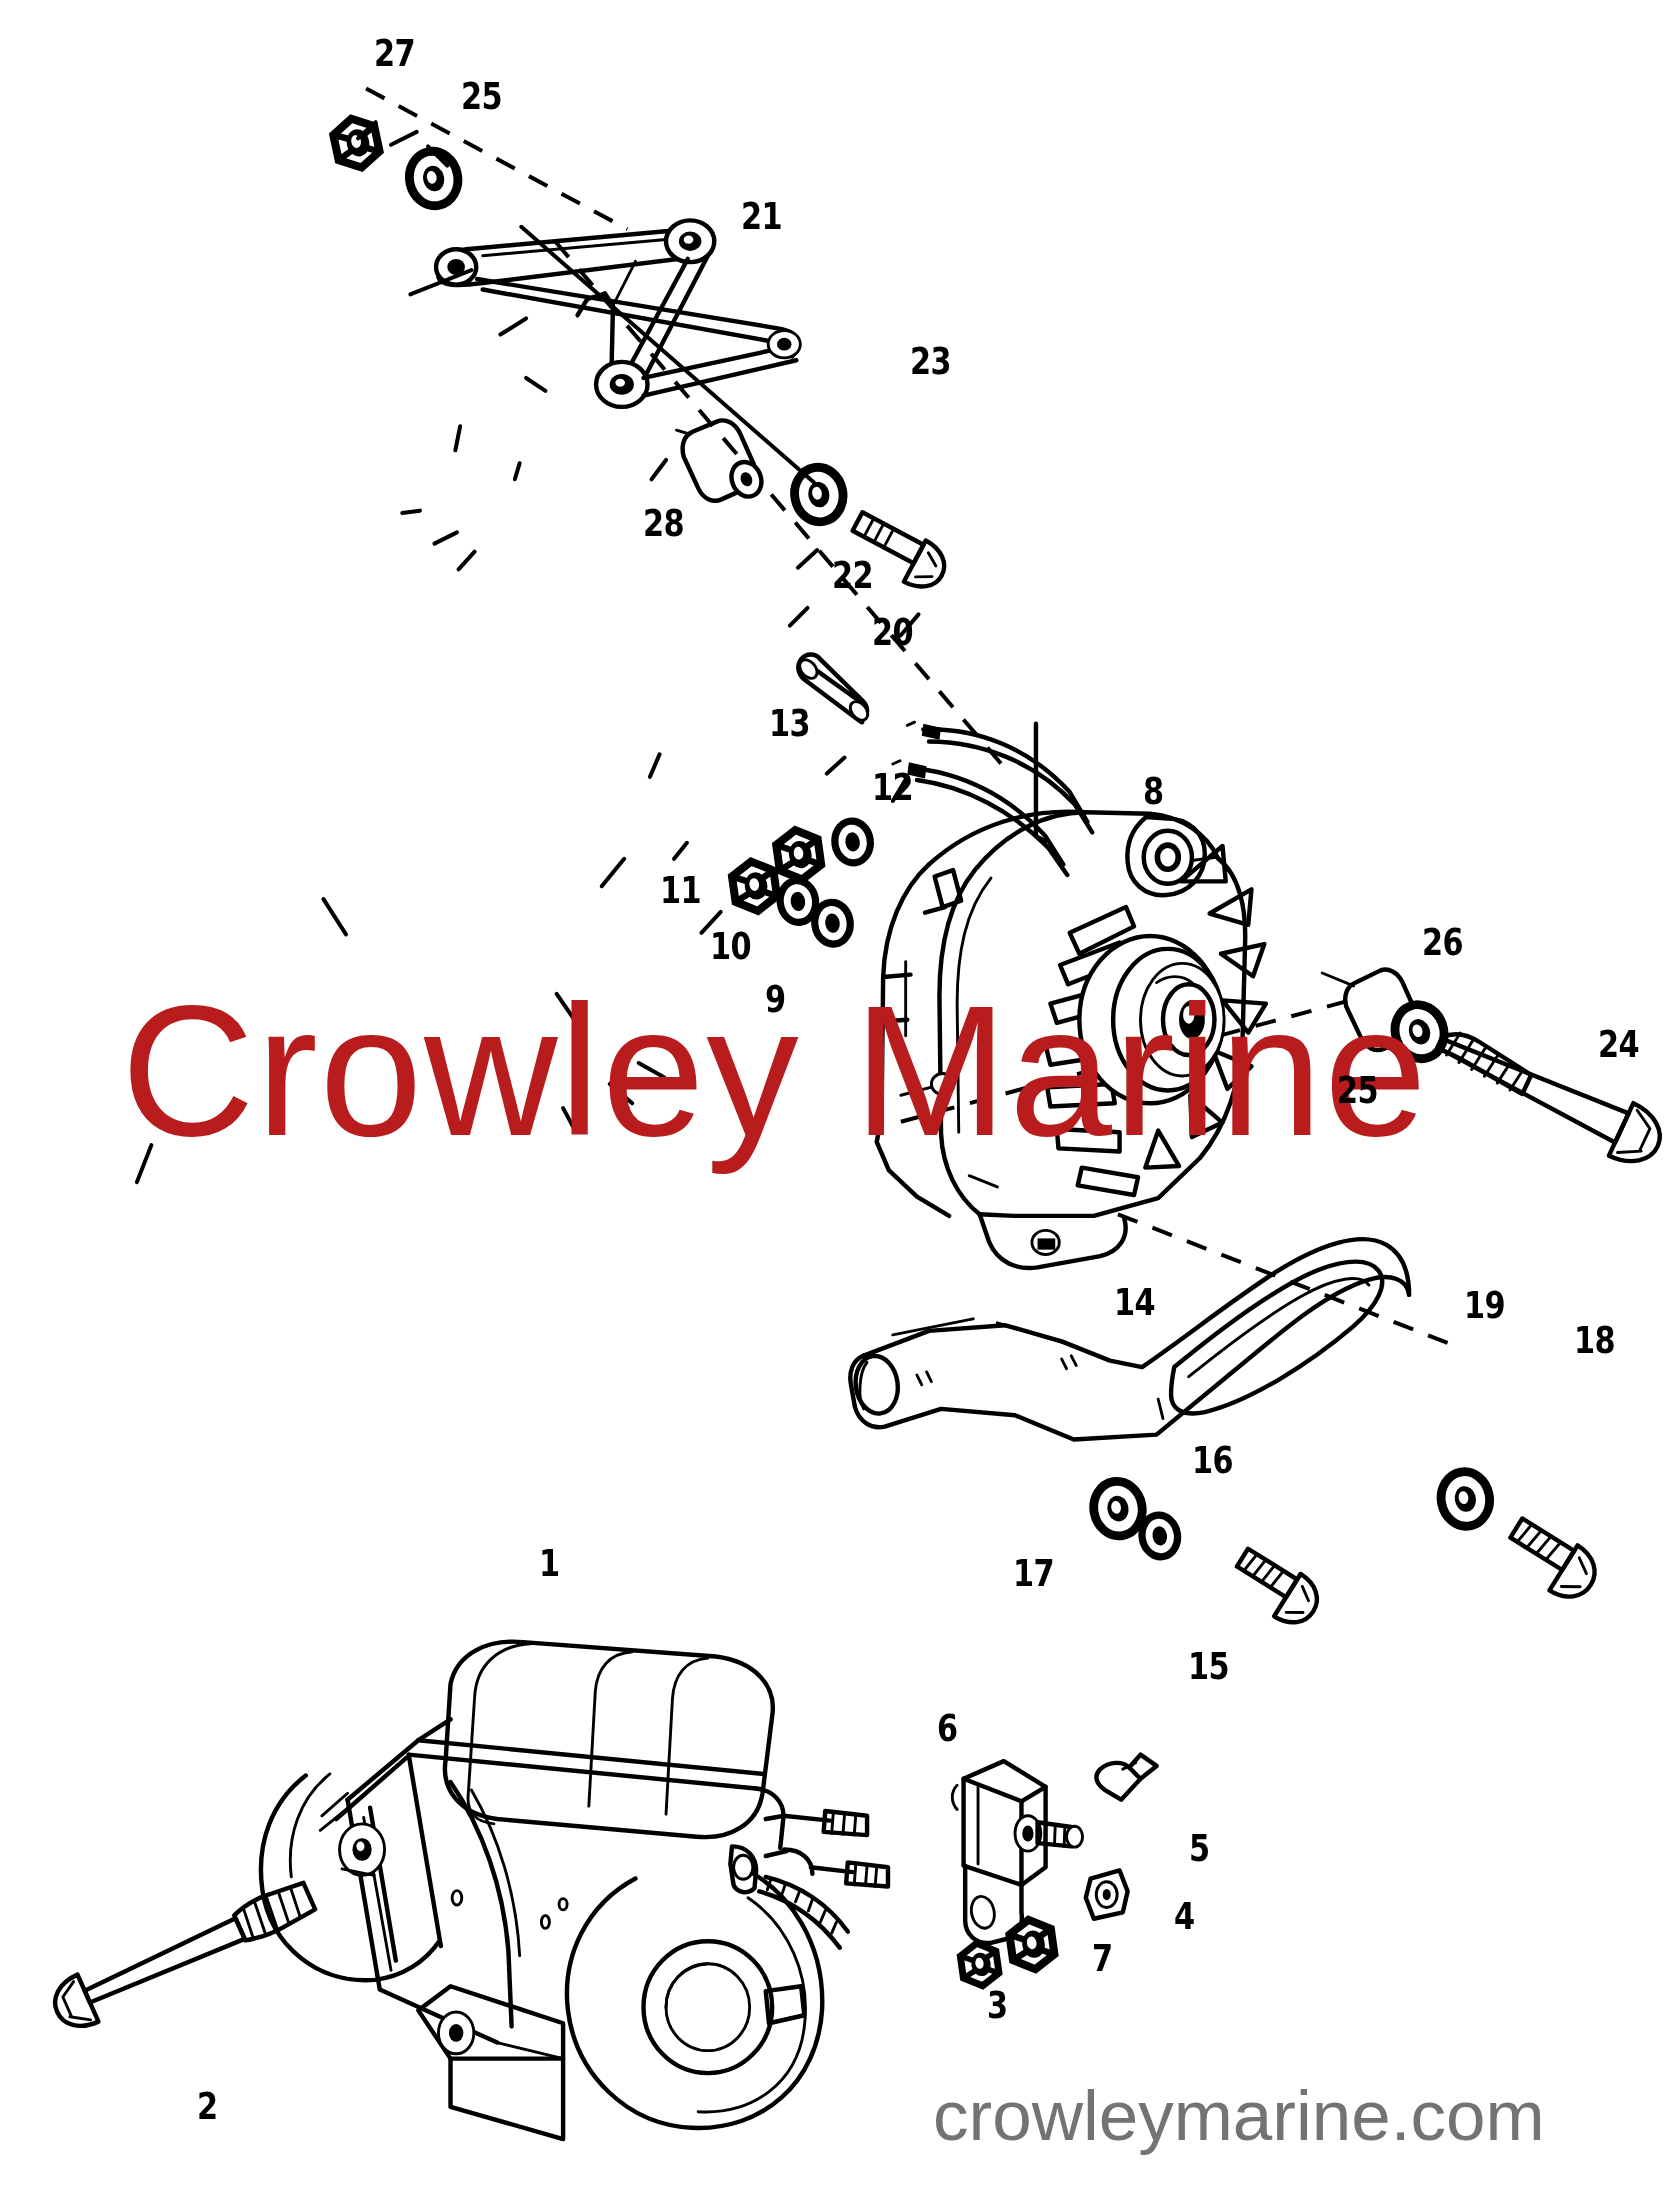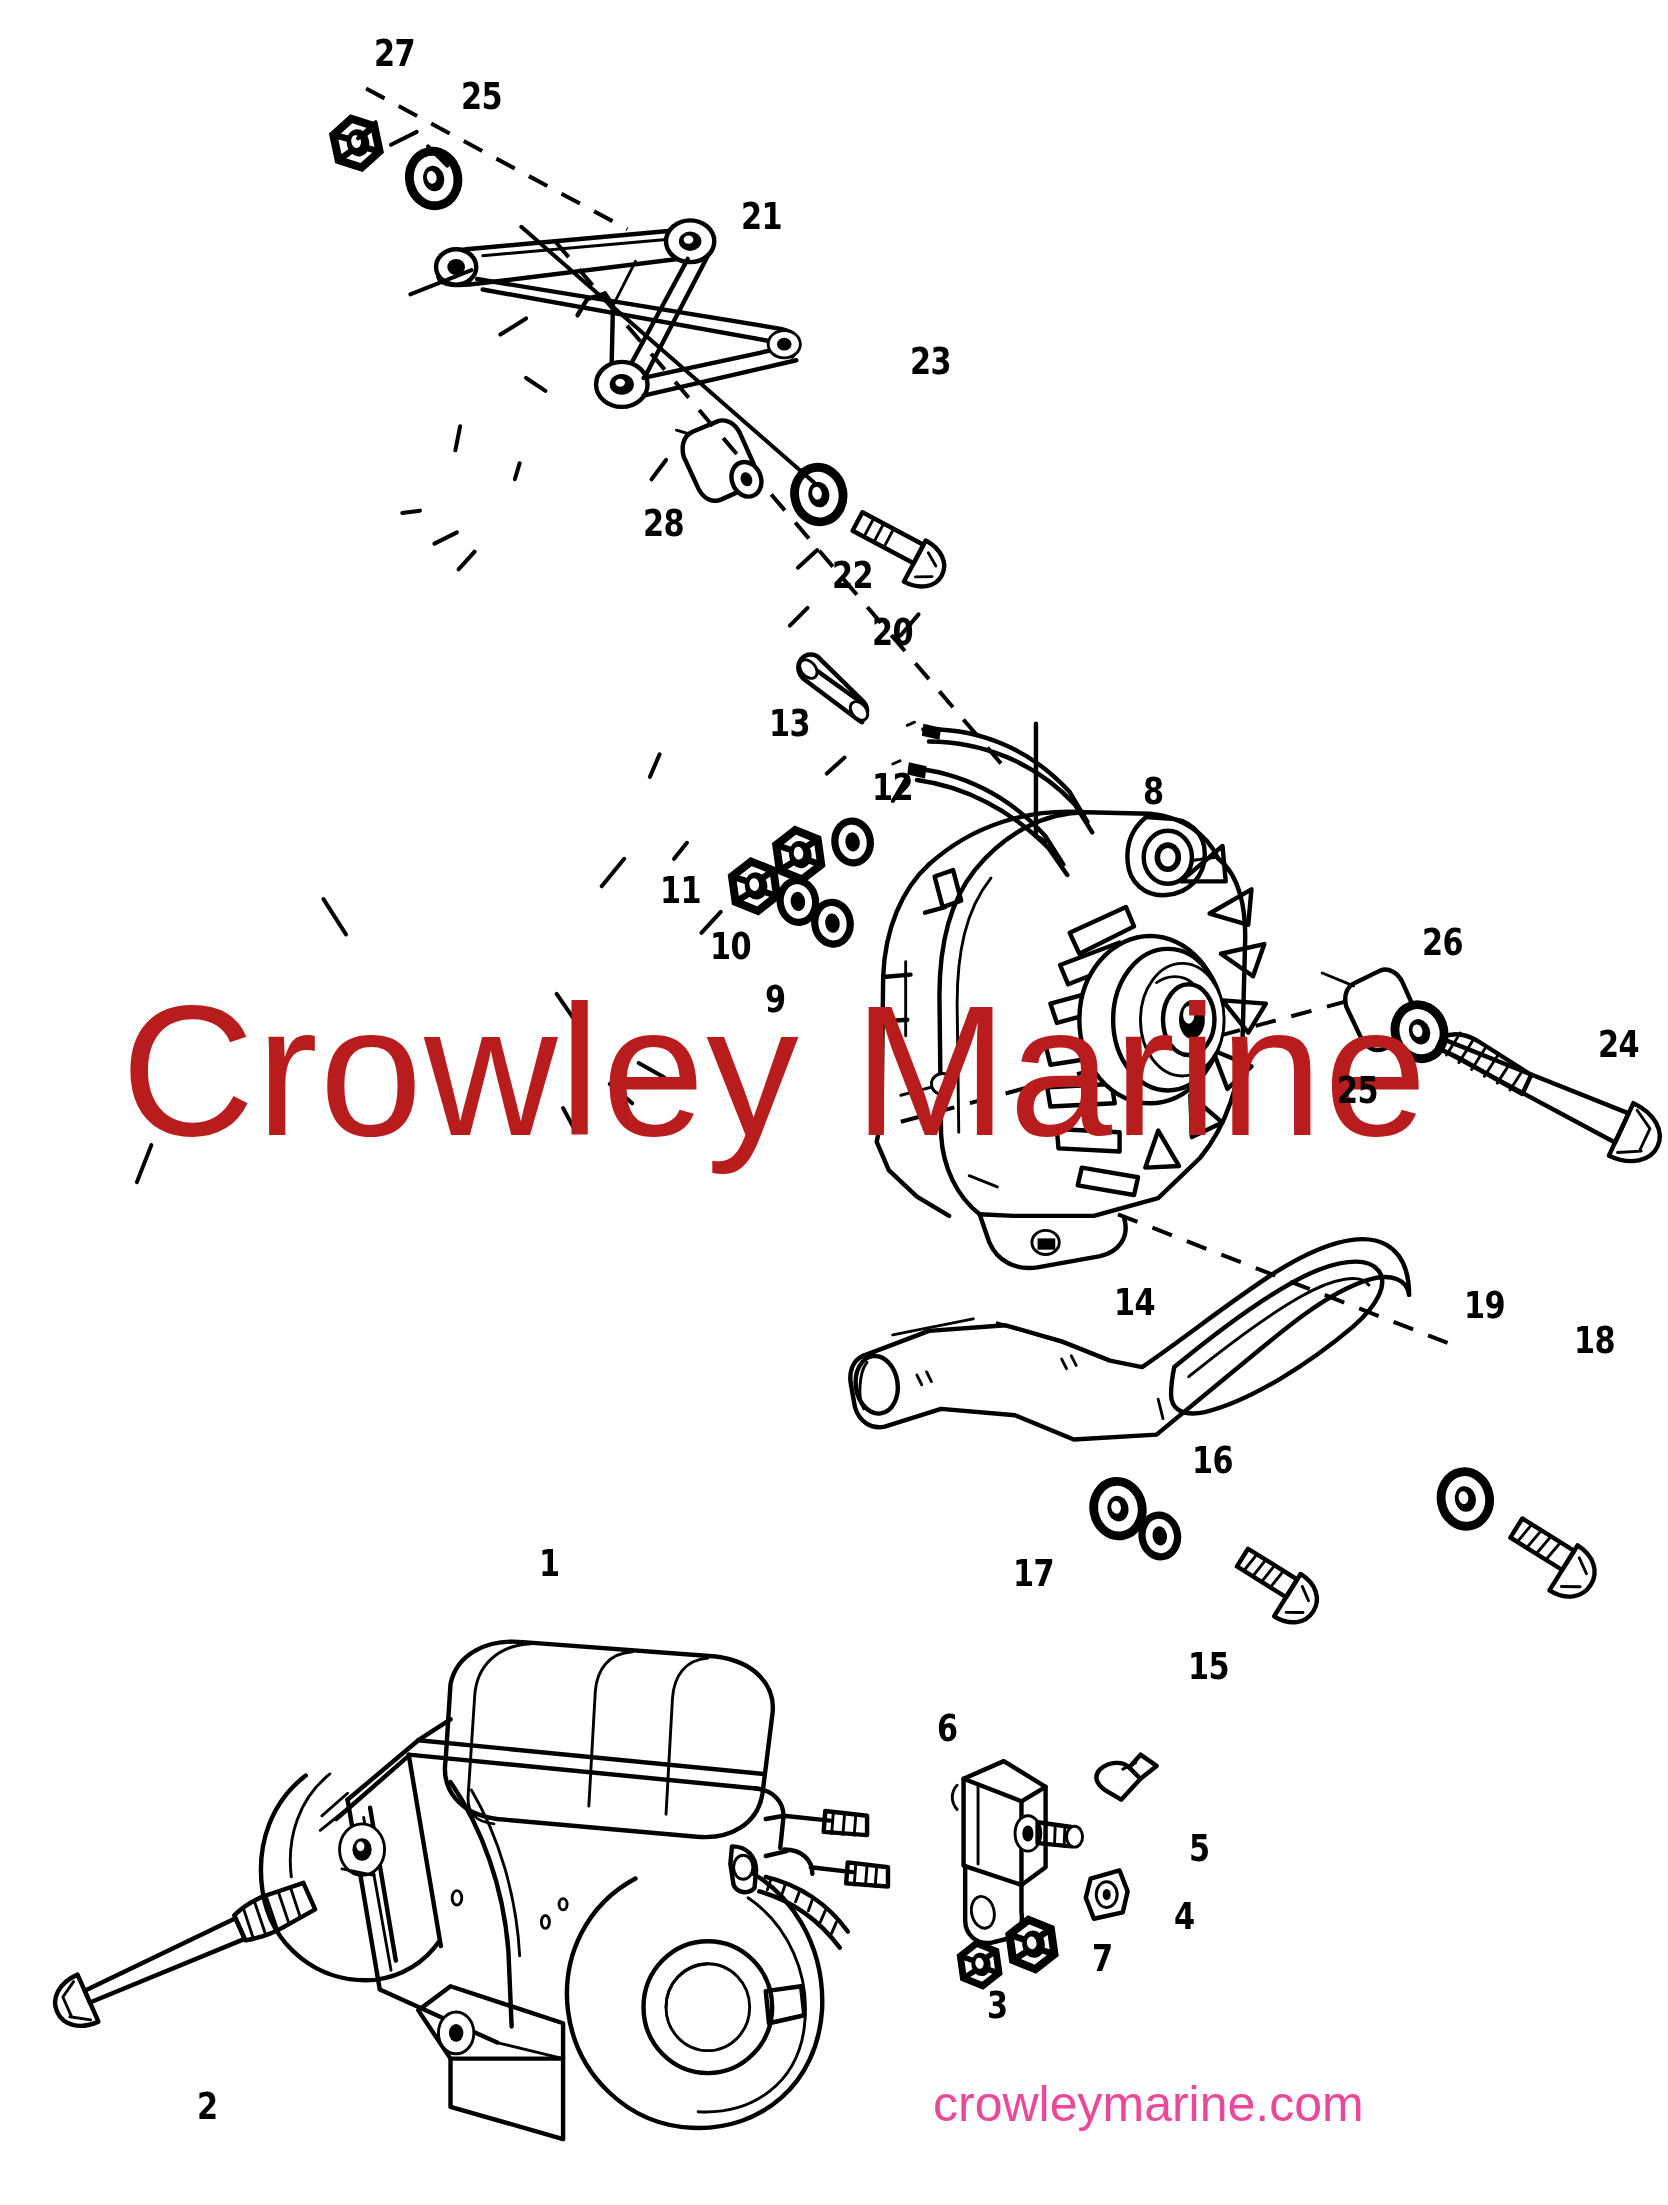--- a/index.html
+++ b/index.html
@@ -15,23 +15,23 @@
     font-weight:400;
     color:#b91c1c;
     letter-spacing:1.6px;
     white-space:nowrap;
     user-select:none;
   }
   .wm-url{
     position:absolute;
     left:933px; top:2075px;
     font-family:"Liberation Sans", sans-serif;
-    font-size:50px;
+    font-size:71px;
     font-weight:400;
-    color:#ec4899;
+    color:#737373;
     white-space:nowrap;
   }
   .callout{
     position:absolute;
     font-family:"DejaVu Sans", sans-serif;
     font-weight:700;
     font-size:37px;
     color:#000;
     line-height:1;
     user-select:none;

